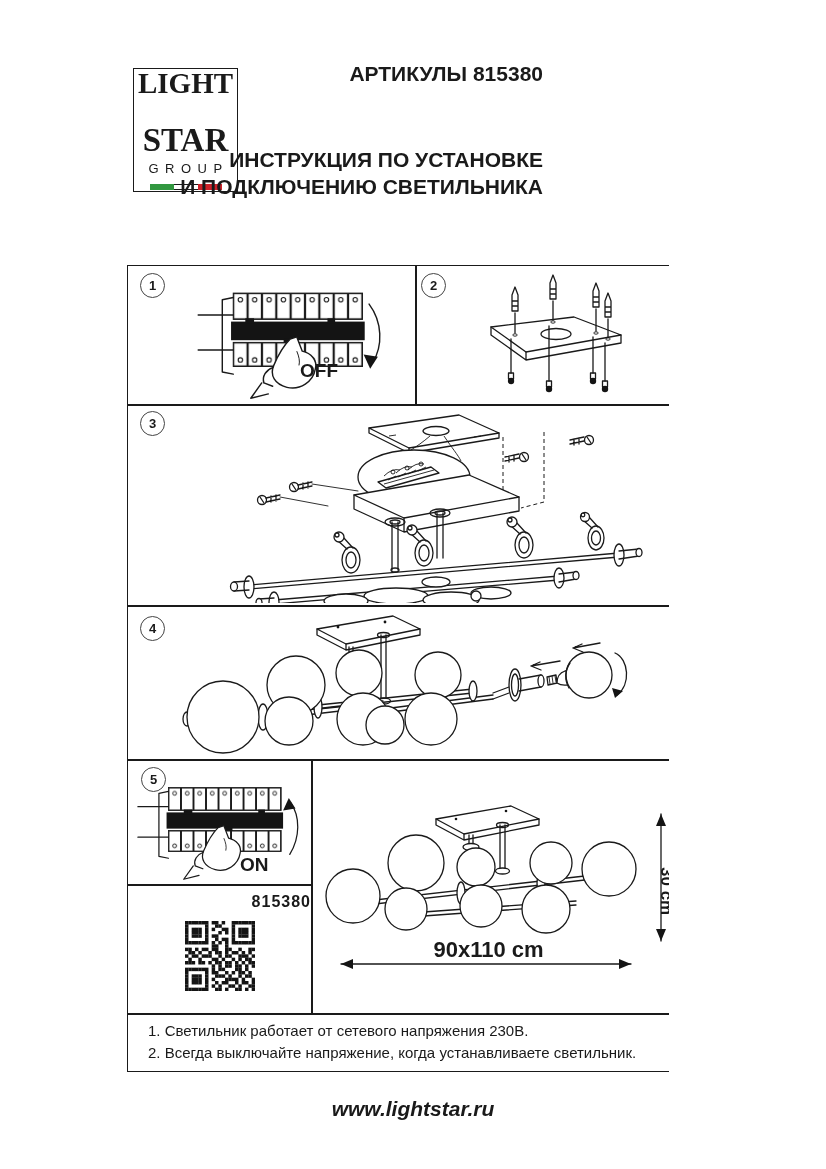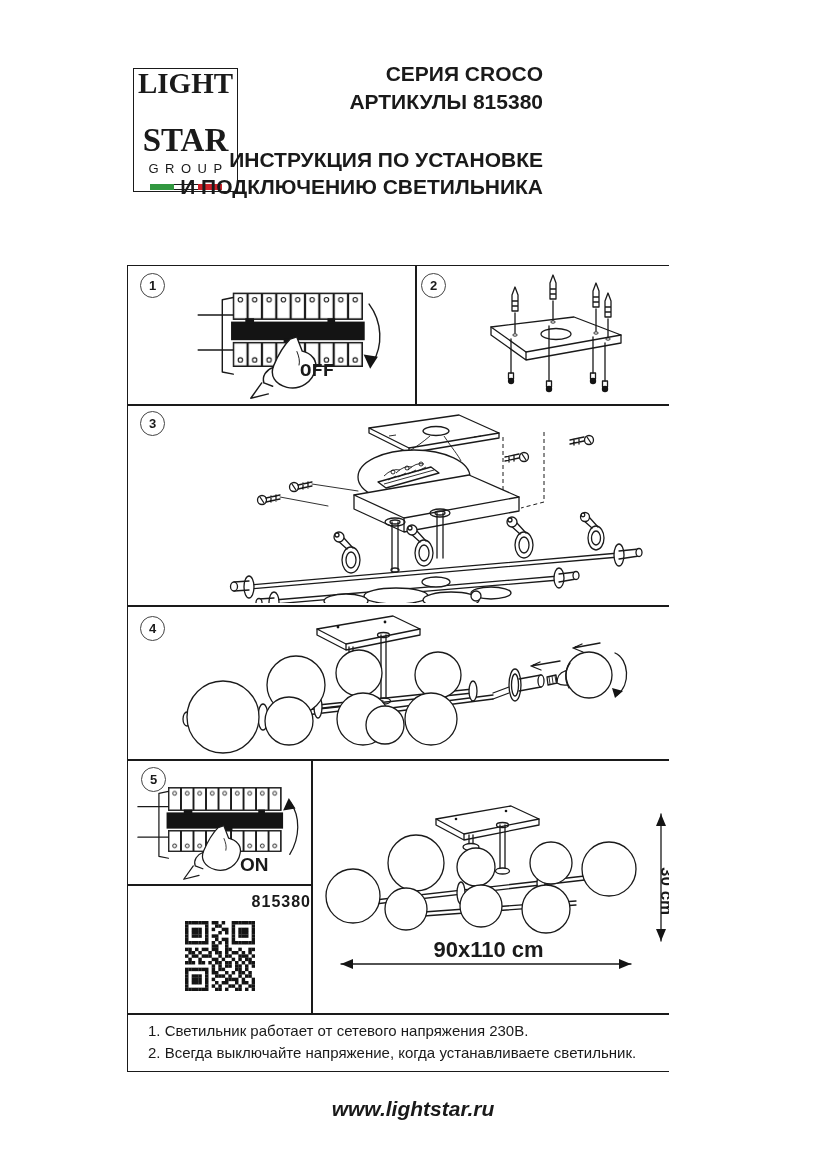--- a/index.html
+++ b/index.html
@@ -61,21 +61,20 @@
     <div class="logo-l2">STAR</div>
     <div class="logo-l3">GROUP</div>
     <div class="flag">
       <span class="g"></span>
         <span class="w"></span>
         <span class="r"></span>
     </div>
   </div>
 
   <div class="hdr hdr-series">
-    <div>СЕРИЯ CROCO</div>
     <div>АРТИКУЛЫ 815380</div>
   </div>
 
   <div class="hdr hdr-title">
     <div>ИНСТРУКЦИЯ ПО УСТАНОВКЕ</div>
     <div>И ПОДКЛЮЧЕНИЮ СВЕТИЛЬНИКА</div>
   </div>
 
   <div class="grid">
 
@@ -114,21 +113,21 @@
       <rect class="fb" x="120" y="33" width="7" height="5"></rect>
       <rect x="34" y="55" width="118" height="22" fill="url(#modsB)"></rect>
       <rect class="thin" x="34" y="55" width="118" height="22"></rect>
       <path class="fw" d="M86,52 L92,50 L97,63 C105,65 111,71 109,79 C107,91 95,99 83,96 C72,93 67,85 71,76 C74,69 78,60 86,52 Z"></path>
       <path class="thin" d="M92,63 C94,68 95,72 94,76"></path>
       <path class="ln" d="M70,78 C64,80 60,86 62,92 M62,92 L70,95"></path>
       <path class="ln" d="M60,92 L50,106 L66,102"></path>
       <path class="ln" d="M158,20 C170,36 171,58 161,74"></path>
       <polygon class="fb" points="159,79 153,66 166,68"></polygon>
     </svg>
-    <div class="lbl switch-lbl" style="left:172px;top:94px;font-family:Liberation Mono, monospace;">OFF</div>
+    <div class="lbl switch-lbl" style="left:172px;top:94px;">OFF</div>
 
     <svg class="panel-svg" style="left:325px;top:7px;" width="230" height="128" viewBox="0 0 230 128">
       <path class="fw" d="M38,54 L121,44 L168,62 L73,79 Z"></path>
       <path class="ln" d="M38,54 L38,62 L73,87 L73,79 M168,62 L168,70 L73,87"></path>
       <ellipse class="ln" cx="103" cy="61" rx="15" ry="5.5"></ellipse>
       <ellipse class="thin" cx="62" cy="62" rx="2.2" ry="1.2"></ellipse>
       <ellipse class="thin" cx="100" cy="49" rx="2.2" ry="1.2"></ellipse>
       <ellipse class="thin" cx="143" cy="60" rx="2.2" ry="1.2"></ellipse>
       <ellipse class="thin" cx="155" cy="66" rx="2.2" ry="1.2"></ellipse>
 

